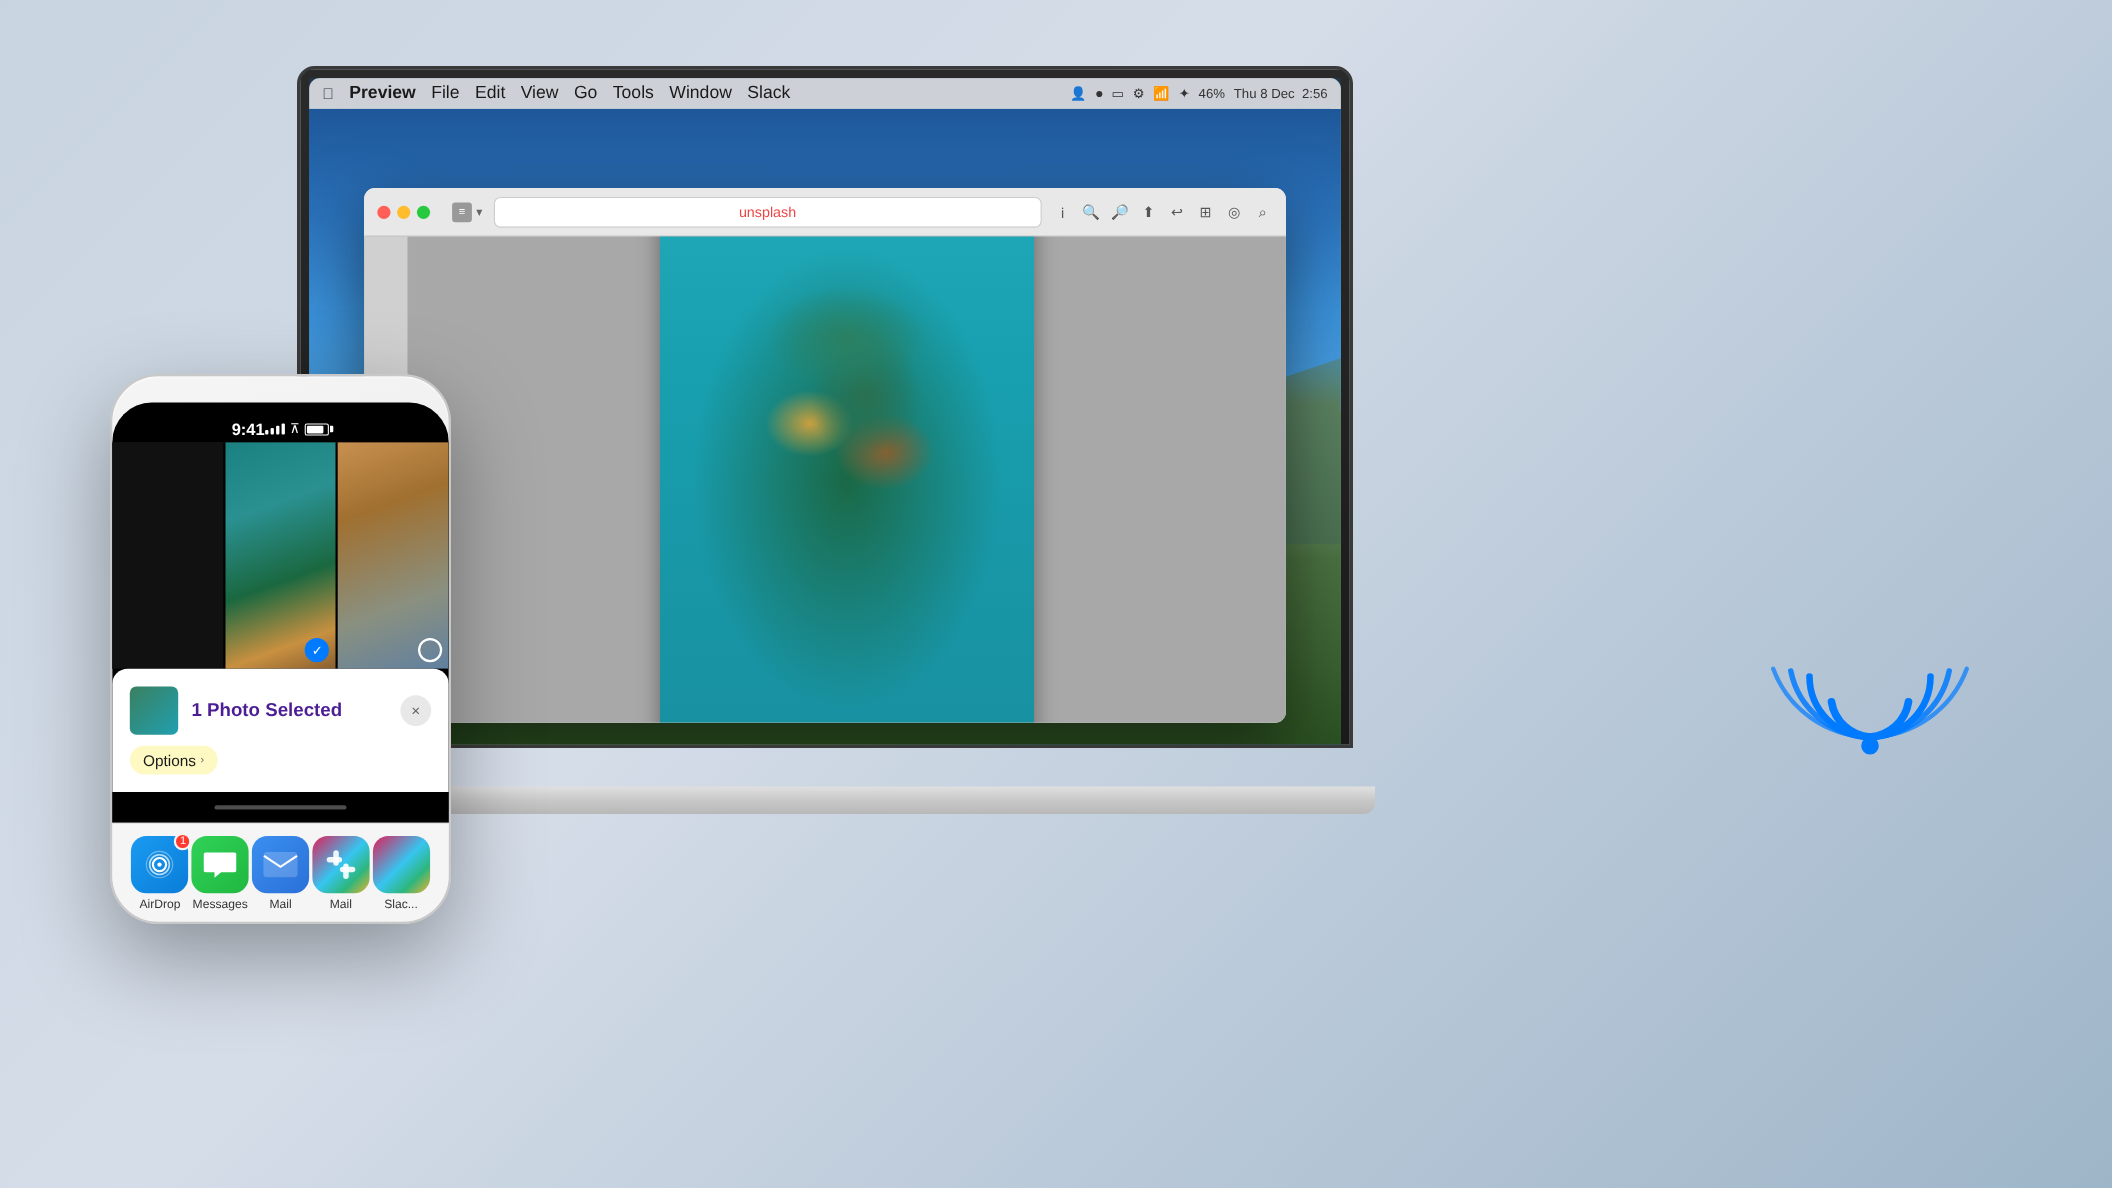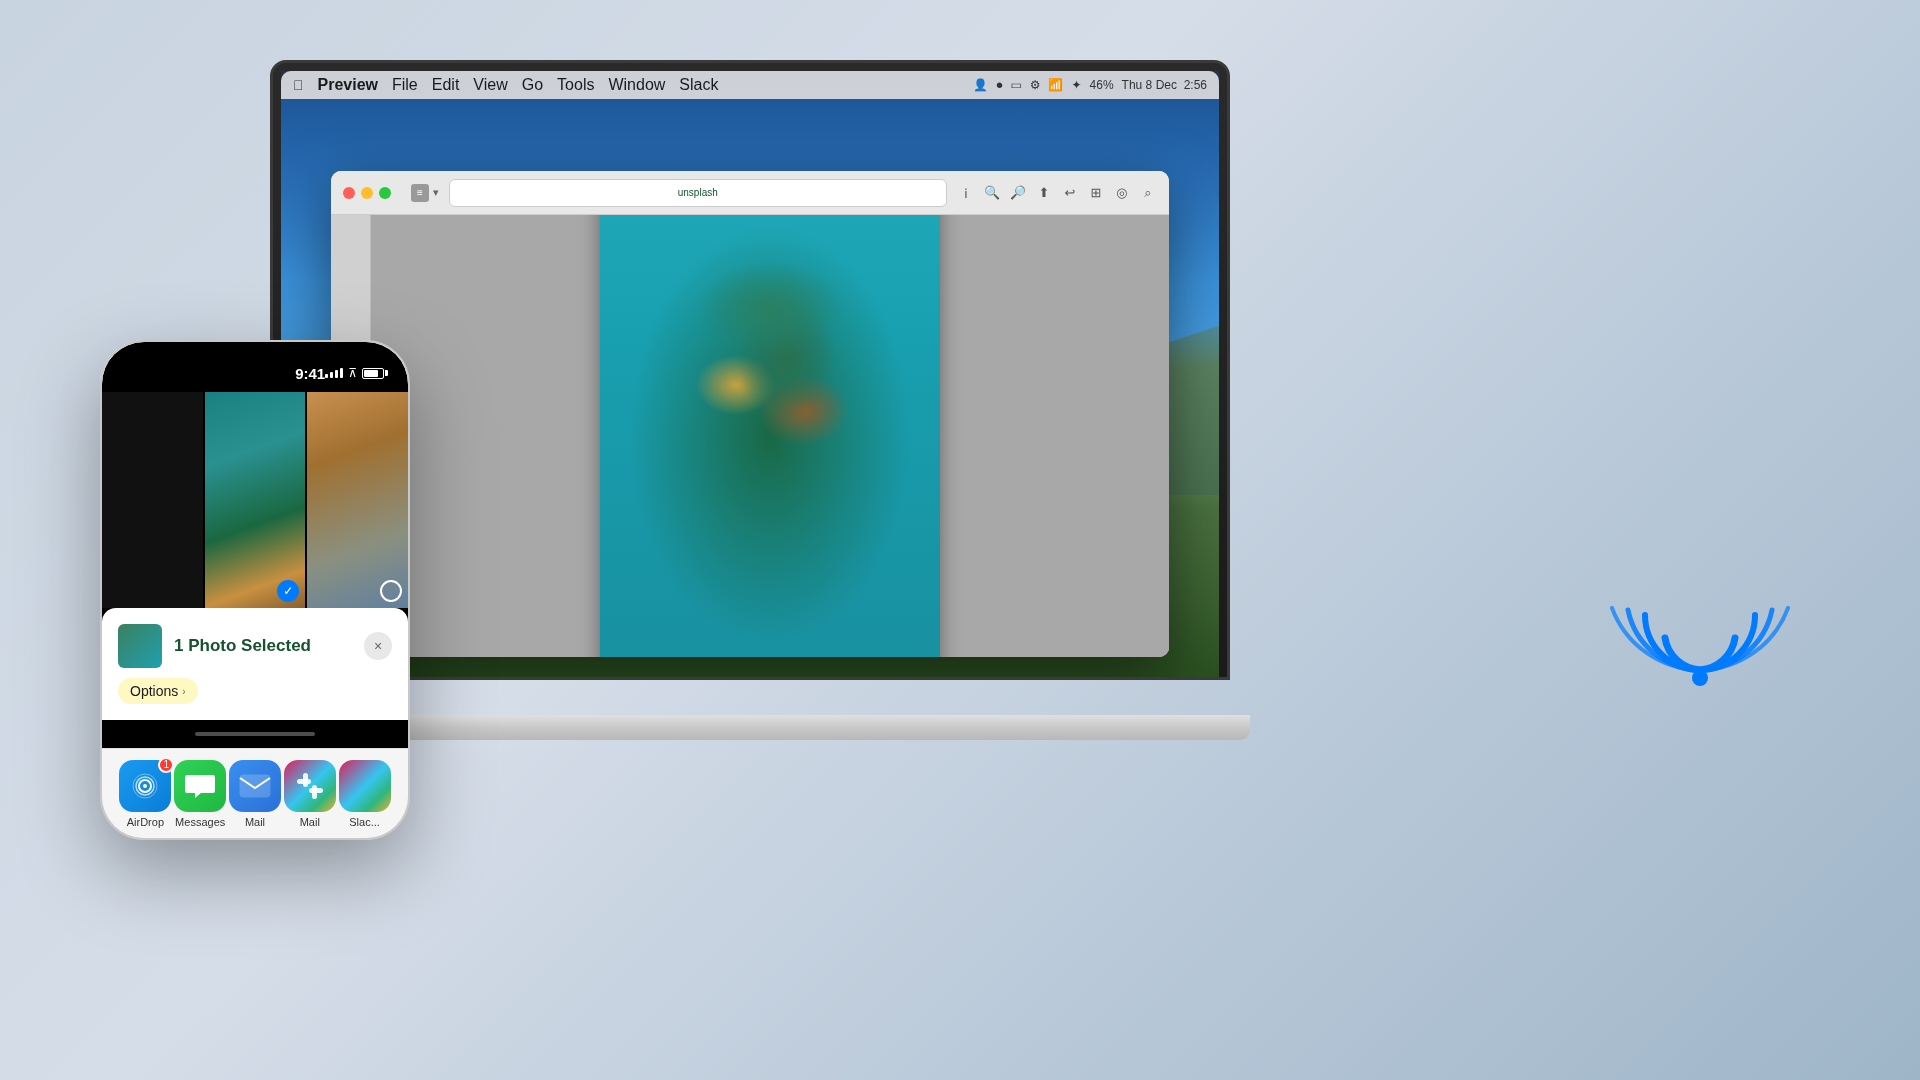--- a/index.html
+++ b/index.html
@@ -161,22 +161,22 @@
     }
 
     .url-bar {
       flex: 1;
       height: 28px;
       background: white;
       border-radius: 6px;
       display: flex;
       align-items: center;
       justify-content: center;
-      font-size: 10px;
-      color: #14532d;
+      font-size: 13px;
+      color: #ef4444;
       border: 1px solid #ccc;
     }
 
     .browser-toolbar-icons {
       display: flex;
       gap: 8px;
       align-items: center;
     }
 
     .toolbar-icon {
@@ -256,27 +256,28 @@
       background: linear-gradient(170deg, #f5f5f5 0%, #e8e8e8 50%, #d8d8d8 100%);
       border-radius: 44px;
       box-shadow: 0 30px 80px rgba(0,0,0,0.35), inset 0 1px 2px rgba(255,255,255,0.8);
       border: 2px solid #c8c8c8;
       overflow: hidden;
       display: flex;
       flex-direction: column;
     }
 
     .iphone-notch-area {
-      height: 50px;
+      height: 36px;
       background: #000;
       display: flex;
       align-items: center;
-      justify-content: flex-end;
+      justify-content: center;
       padding: 12px 24px 0;
       border-radius: 42px 42px 0 0;
+      margin-top: 24px;
     }
 
     .iphone-time {
       color: white;
       font-size: 15px;
       font-weight: 600;
     }
 
     .iphone-status-icons {
       display: flex;
@@ -361,21 +362,21 @@
       border-radius: 6px;
       overflow: hidden;
       background: linear-gradient(135deg, #3a8060 0%, #20a0b0 100%);
       flex-shrink: 0;
     }
 
     .share-panel-title {
       flex: 1;
       font-size: 17px;
       font-weight: 600;
-      color: #14532d;
+      color: #4c1d95;
     }
 
     .share-close-btn {
       width: 28px;
       height: 28px;
       background: #e8e8e8;
       border-radius: 50%;
       display: flex;
       align-items: center;
       justify-content: center;

